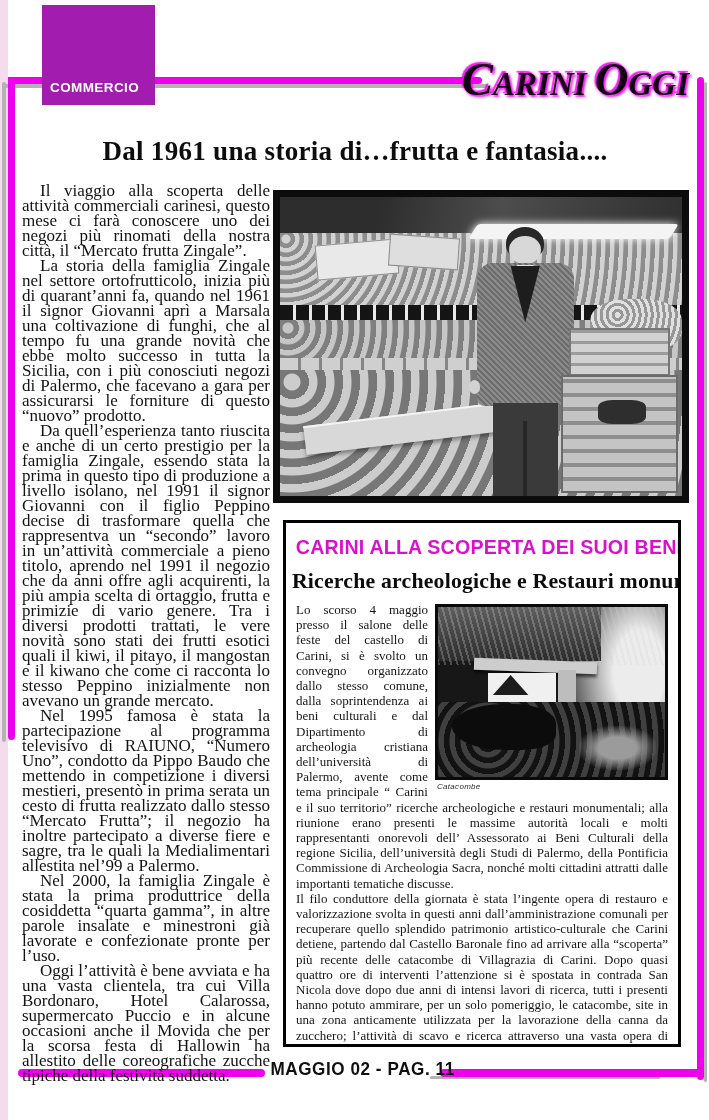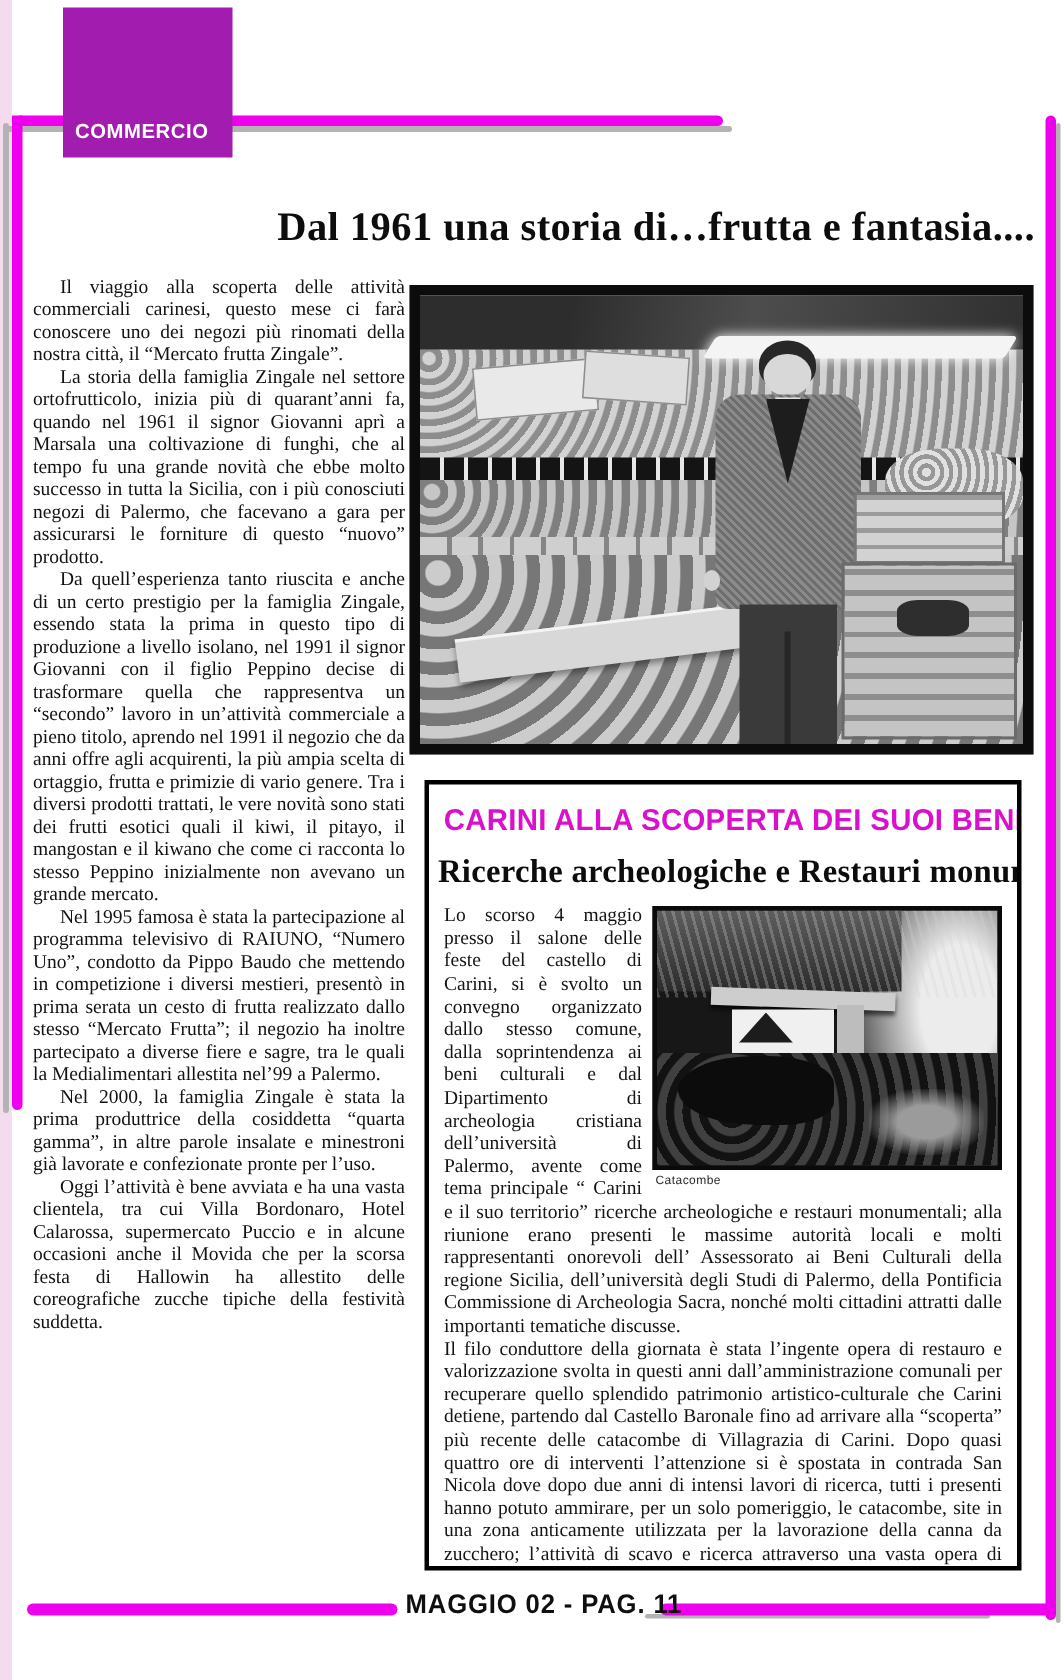--- a/index.html
+++ b/index.html
@@ -27,24 +27,24 @@
 
   
   .masthead{position:absolute;right:20px;top:52px;font-style:italic;font-weight:bold;
      font-size:33px;color:#140014;white-space:nowrap;
      text-shadow:-2px -2px 1px rgba(238,0,238,.85),2px 2px 2px rgba(238,0,238,.85),0 0 4px rgba(238,0,238,.6);}
   .masthead .w{display:inline-block;}
   .masthead .w::first-letter{font-size:1.42em;}
   .masthead .w + .w{margin-left:8px;}
 
   
-  .a1-title{position:absolute;left:20px;top:136px;width:670px;text-align:right;
+  .a1-title{position:absolute;left:20px;top:136px;width:670px;text-align:center;
      font-weight:bold;font-size:27px;letter-spacing:.3px;color:#0d0d0d;}
   .col-left{position:absolute;left:22px;top:183px;width:248px;}
-  .col-left p{margin:0;font-size:13px;line-height:15px;text-align:justify;text-indent:18px;color:#121212;}
+  .col-left p{margin:0;font-size:17px;line-height:15px;text-align:justify;text-indent:18px;color:#121212;}
 
   
   .photo1{position:absolute;left:273px;top:190px;width:416px;height:313px;border:7px solid #0c0c0c;
      box-sizing:border-box;background:#b0b0b0;overflow:hidden;}
   .photo1 *{position:absolute;}
   .p1-band1{left:0;top:12%;width:100%;height:25%;
      background:repeating-radial-gradient(circle at 6px 6px,#d2d2d2 0 4px,#8d8d8d 5px 9px);}
   .p1-band2{left:0;top:41%;width:100%;height:13%;
      background:repeating-radial-gradient(circle at 8px 8px,#c6c6c6 0 5px,#7f7f7f 6px 11px);}
   .p1-band3{left:0;top:58%;width:100%;height:42%;
@@ -84,21 +84,21 @@
 
   
   .box2{position:absolute;left:283px;top:520px;width:398px;height:527px;border:3px solid #000;
      box-sizing:border-box;background:#fff;overflow:hidden;}
   .a2-kicker{margin:13px 6px 0 6px;text-align:center;font-family:"Liberation Sans",sans-serif;
      font-weight:900;font-size:20px;letter-spacing:.2px;color:#d911cd;transform:scaleX(.98);white-space:nowrap;}
   .a2-title{margin:9px 4px 0 4px;text-align:center;font-weight:bold;font-size:22px;
      letter-spacing:.2px;color:#0c0c0c;transform:scaleX(.99);white-space:nowrap;}
   .a2-body{margin:8px 10px 0 10px;}
   .a2-body p{margin:0;font-size:13px;line-height:15.2px;text-align:justify;color:#141414;}
-  .a2-figure{float:right;width:233px;margin:2px 0 2px 7px;}
+  .a2-figure{float:right;width:233px;margin:2px 0 2px 7px;font-style:italic;}
   .photo2{position:relative;width:227px;height:170px;border:3px solid #0a0a0a;background:#171717;overflow:hidden;}
   .photo2 *{position:absolute;}
   .cat-ceiling{left:0;top:0;width:72%;height:32%;background:linear-gradient(#5e5e5e,#2b2b2b);}
   .cat-ceiltex{left:0;top:0;width:100%;height:34%;
      background:repeating-linear-gradient(75deg,rgba(210,210,210,.28) 0 2px,transparent 2px 6px);}
   .cat-wallr{right:0;top:0;width:40%;height:100%;
      background:radial-gradient(ellipse at 72% 38%,#ececec 0 28%,#a0a0a0 52%,#3c3c3c 82%);}
   .cat-beam{left:16%;top:31%;width:54%;height:7%;background:#cdcdcd;transform:rotate(2deg);
      box-shadow:0 3px 3px rgba(0,0,0,.6);}
   .cat-opening{left:22%;top:39%;width:30%;height:21%;background:#f0f0f0;}
@@ -131,20 +131,23 @@
   <div class="rule-shadow rule-right-shadow"></div>
   <div class="rule rule-right"></div>
   <div class="rule-shadow rule-foot-shadow"></div>
   <div class="rule rule-foot-l"></div>
   <div class="rule rule-foot-r"></div>
 
   <div class="section-badge">
     <span>COMMERCIO</span>
   </div>
 
+  <div class="masthead">
+    <span class="w">CARINI</span><span class="w">OGGI</span>
+  </div>
 
   <div class="a1-title">Dal 1961 una storia di…frutta e fantasia....</div>
 
   <div class="col-left">
     <p>Il viaggio alla scoperta delle attività commerciali carinesi, questo mese ci farà conoscere uno dei negozi più rinomati della nostra città, il “Mercato frutta Zingale”.</p>
     <p>La storia della famiglia Zingale nel settore ortofrutticolo, inizia più di quarant’anni fa, quando nel 1961 il signor Giovanni aprì a Marsala una coltivazione di funghi, che al tempo fu una grande novità che ebbe molto successo in tutta la Sicilia, con i più conosciuti negozi di Palermo, che facevano a gara per assicurarsi le forniture di questo “nuovo” prodotto.</p>
     <p>Da quell’esperienza tanto riuscita e anche di un certo prestigio per la famiglia Zingale, essendo stata la prima in questo tipo di produzione a livello isolano, nel 1991 il signor Giovanni con il figlio Peppino decise di trasformare quella che rappresentva un “secondo” lavoro in un’attività commerciale a pieno titolo, aprendo nel 1991 il negozio che da anni offre agli acquirenti, la più ampia scelta di ortaggio, frutta e primizie di vario genere. Tra i diversi prodotti trattati, le vere novità sono stati dei frutti esotici quali il kiwi, il pitayo, il mangostan e il kiwano che come ci racconta lo stesso Peppino inizialmente non avevano un grande mercato.</p>
     <p>Nel 1995 famosa è stata la partecipazione al programma televisivo di RAIUNO, “Numero Uno”, condotto da Pippo Baudo che mettendo in competizione i diversi mestieri, presentò in prima serata un cesto di frutta realizzato dallo stesso “Mercato Frutta”; il negozio ha inoltre partecipato a diverse fiere e sagre, tra le quali la Medialimentari allestita nel’99 a Palermo.</p>
     <p>Nel 2000, la famiglia Zingale è stata la prima produttrice della cosiddetta “quarta gamma”, in altre parole insalate e minestroni già lavorate e confezionate pronte per l’uso.</p>
     <p>Oggi l’attività è bene avviata e ha una vasta clientela, tra cui Villa Bordonaro, Hotel Calarossa, supermercato Puccio e in alcune occasioni anche il Movida che per la scorsa festa di Hallowin ha allestito delle coreografiche zucche tipiche della festività suddetta.</p>

